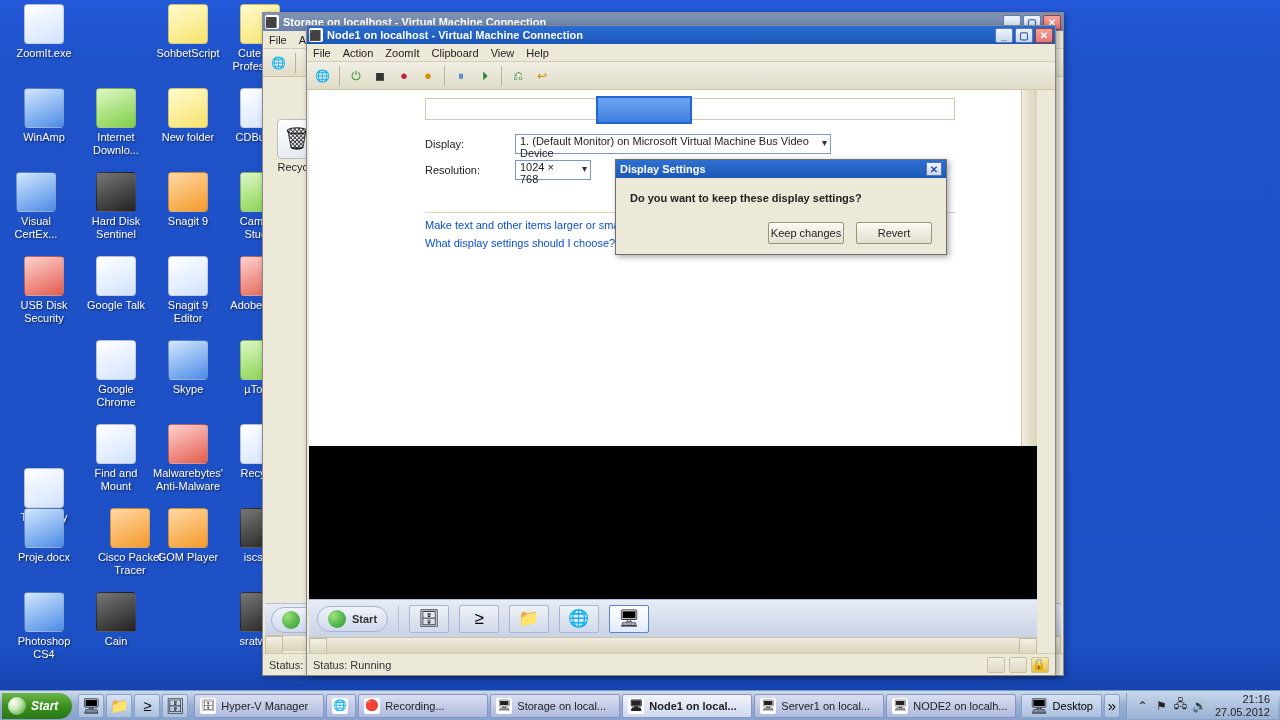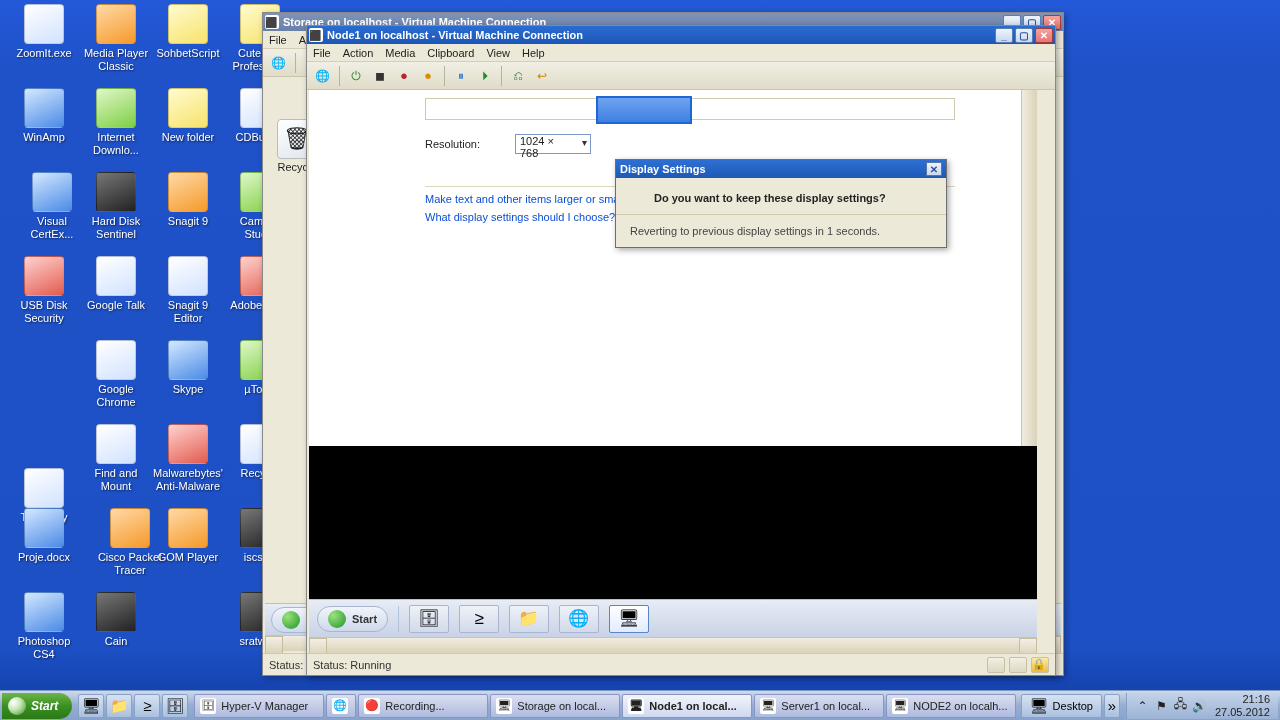--- a/index.html
+++ b/index.html
@@ -88,24 +88,20 @@
 .ic-dark{background:linear-gradient(155deg,#777,#222)!important;color:#fff;}
 </style>
 </head>
 <body>
 
 <div class="desktop" id="desk">
     <div class="dicon" style="left: 8px; top: 4px;">
       <div class="ibox "></div>
       <span>ZoomIt.exe</span>
     </div>
-    <div class="dicon" style="left: 80px; top: 4px;">
-      <div class="ibox ic-orange"></div>
-      <span>Media Player Classic</span>
-    </div>
     <div class="dicon" style="left: 152px; top: 4px;">
       <div class="ibox ic-yellow"></div>
       <span>SohbetScript</span>
     </div>
     <div class="dicon" style="left: 224px; top: 4px;">
       <div class="ibox ic-yellow"></div>
       <span>CuteFTP Professio...</span>
     </div>
     <div class="dicon" style="left: 8px; top: 88px;">
       <div class="ibox ic-blue"></div>
@@ -116,21 +112,21 @@
       <span>Internet Downlo...</span>
     </div>
     <div class="dicon" style="left: 152px; top: 88px;">
       <div class="ibox ic-yellow"></div>
       <span>New folder</span>
     </div>
     <div class="dicon" style="left: 224px; top: 88px;">
       <div class="ibox "></div>
       <span>CDBurner</span>
     </div>
-    <div class="dicon" style="left: 16px; top: 172px;">
+    <div class="dicon" style="left: 0; top: 172px;">
       <div class="ibox ic-blue"></div>
       <span>Visual CertEx...</span>
     </div>
     <div class="dicon" style="left: 80px; top: 172px;">
       <div class="ibox ic-dark"></div>
       <span>Hard Disk Sentinel</span>
     </div>
     <div class="dicon" style="left: 152px; top: 172px;">
       <div class="ibox ic-orange"></div>
       <span>Snagit 9</span>
@@ -258,21 +254,21 @@
     <div class="t-spacer"></div>
     <div class="win-ctrls">
       <div class="win-btn">_</div>
       <div class="win-btn">▢</div>
       <div class="win-btn close">✕</div>
     </div>
   </div>
   <div class="win-menu" id="vm-menu">
       <span>File</span>
       <span>Action</span>
-      <span>Media</span>
+      <span>ZoomIt</span>
       <span>Clipboard</span>
       <span>View</span>
       <span>Help</span>
     </div>
   <div class="win-toolbar">
     <div class="tbtn">🌐</div>
     <div class="tb-sep"></div>
     <div class="tbtn" style="color:#2c8f2c">⏻</div>
     <div class="tbtn" style="color:#333">◼</div>
     <div class="tbtn" style="color:#b23">⏺</div>
@@ -285,40 +281,51 @@
     <div class="tbtn" style="color:#cd8a00">↩</div>
   </div>
 
   <div class="client" style="position:absolute;left:2px;top:64px;right:18px;bottom:76px;overflow:hidden;">
     <div style="position:absolute;right:0;top:0;width:16px;height:100%;background:linear-gradient(90deg,#f0ece0,#dad3b9);border-left:1px solid #cac4a8;"></div>
     <div style="padding:8px 30px 0 116px;">
       <div class="monitor-prev" style="width:530px;">
         <div class="mp-sel"></div>
       </div>
       <div class="cp-row">
+        <div class="cp-label">Display:</div>
+        <div class="cp-select" style="width:316px;"><span>1. (Default Monitor) on Microsoft Virtual Machine Bus Video Device</span></div>
+      </div>
+      <div class="cp-row">
         <div class="cp-label">Resolution:</div>
         <div class="cp-select" style="width:76px;"><span>1024 × 768</span></div>
       </div>
       <div style="height:26px;"></div>
       <div style="border-top:1px solid #dcd6bc; width:530px; height:0;"></div>
       <a class="cp-link">Make text and other items larger or smaller</a>
       <a class="cp-link">What display settings should I choose?</a>
     </div>
     <div class="blackband" style="bottom:0;top:auto;height:153px;"></div>
   </div>
 
   <div class="dlg" style="left:308px; top:133px;">
     <div class="dlg-title">
       <span>Display Settings</span>
       <div class="close">✕</div>
     </div>
     <div class="dlg-body">
-      <div style="font-weight:bold;margin-left:24px;">Do you want to keep these display settings?</div>
-    </div>
-    <div class="dlg-foot">Reverting to previous display settings in 1 seconds.</div>
+      <div style="font-weight:bold;">Do you want to keep these display settings?</div>
+      <div class="dlg-btns">
+        <div class="dlg-btn">
+            <span>Keep changes</span>
+          </div>
+        <div class="dlg-btn">
+            <span>Revert</span>
+          </div>
+      </div>
+    </div>
   </div>
 
   <div class="vm-taskbar" style="bottom:38px;left:2px;right:18px;">
     <div class="vm-start">
         <div class="orb"></div>
         <span>Start</span>
       </div>
     <div style="width:1px;height:26px;background:#b4c1dc;"></div>
     <div class="vm-tick">🗄</div>
     <div class="vm-tick">≥</div>

